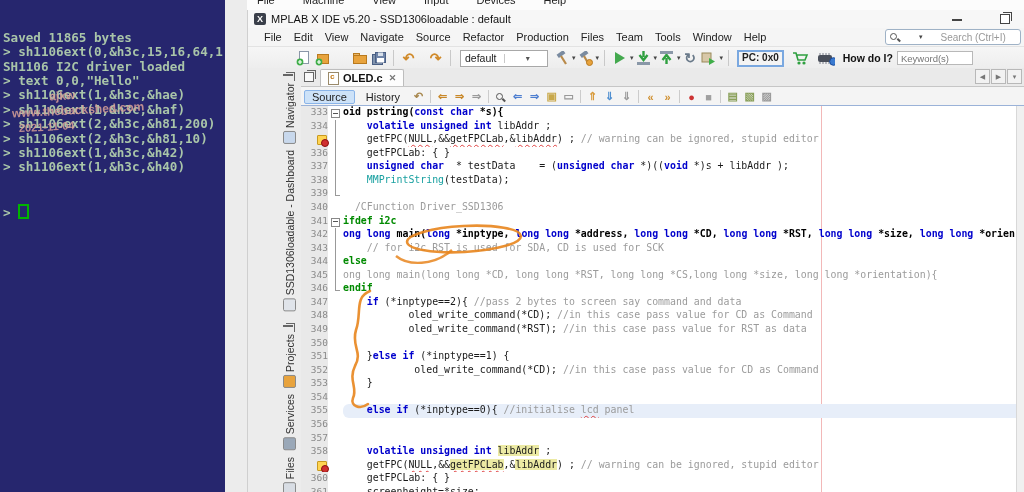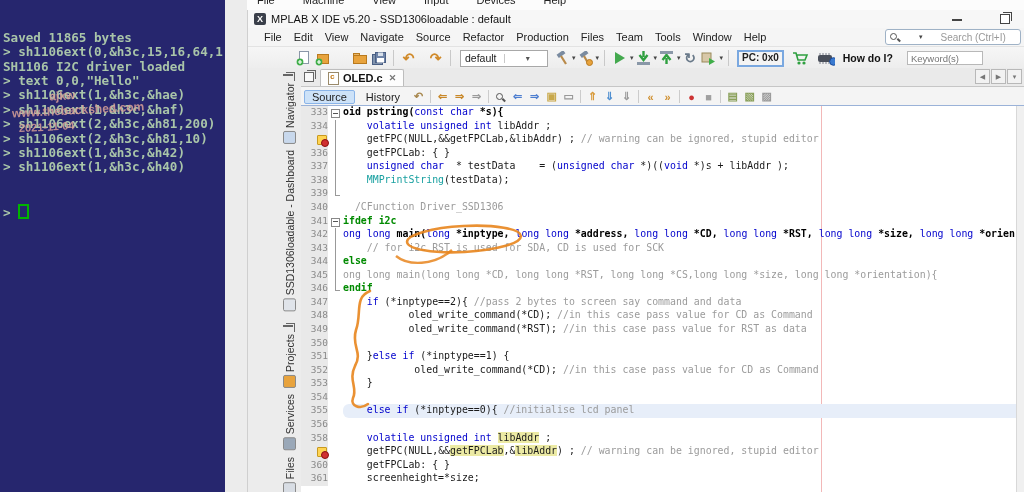--- a/index.html
+++ b/index.html
@@ -39,21 +39,21 @@
   #toolbar{height:22px;background:linear-gradient(#f6f6f6,#ededed);border-bottom:1px solid #d6d6d6;
            display:flex;align-items:center;padding-left:46px;font-size:11px}
   .tsep{width:1px;height:16px;background:#c9c9c9;margin:0 5px}
   .tico{display:flex;align-items:center;justify-content:center;width:19px;height:18px;flex:none}
   .tglyph{font-size:14px;font-weight:bold;line-height:1}
   #cfgbox{width:86px;height:15px;background:#fff;border:1px solid #a8a8a8;display:flex;align-items:center;
           font-size:10.5px;color:#222;margin:0 4px}
   #cfgbox span{flex:1;padding-left:4px}
   #cfgbox .dd{width:13px;text-align:center;border-left:1px solid #c8c8c8;color:#555;font-size:8px}
   #pcbox{border:2px solid #7aa8e0;padding:0 3px;height:13px;line-height:13px;font:bold 10px "Liberation Sans",sans-serif;color:#222;margin:8px 3px;background:#f4f4f4}
-  #howdoi{font-weight:bold;font-size:10.5px;color:#111;margin:0 14px 0 8px;white-space:nowrap}
+  #howdoi{font-weight:bold;font-size:10.5px;color:#111;margin:0 4px 0 8px;white-space:nowrap}
   #kwinput{width:68px;height:12px;border:1px solid #b8b8b8;font-size:9.5px;color:#aaa;padding:0 3px;background:#fff}
   .playtri{width:0;height:0;border-left:10px solid #44a94f;border-top:6px solid transparent;border-bottom:6px solid transparent}
   
   #main{position:absolute;top:58px;left:0;right:0;bottom:0}
   #sidebar{position:absolute;left:0;top:0;width:53px;height:100%;background:#ececec;
            display:flex;flex-direction:column;align-items:flex-end;padding:4px 3px 0 0;box-sizing:border-box}
   .dockicon{position:relative;width:8px;height:8px;border:1px solid #666;background:#f8f8f8;margin:2px 5px 4px 0}
   .dockicon:before{content:"";position:absolute;left:2px;top:-3px;width:8px;height:8px;border:1px solid #666;border-left:none;border-bottom:none}
   .vtab{writing-mode:vertical-rl;transform:rotate(180deg);display:flex;align-items:center;gap:3px;
         font-size:10.5px;color:#333;padding:3px 1px;margin-right:1px;white-space:nowrap}
@@ -85,28 +85,28 @@
   .g{width:27px;background:#e9e9e9;color:#8a8a8a;font:9.5px "DejaVu Sans Mono",monospace;
      text-align:right;flex:none}
   .fold{width:15px;flex:none;position:relative}
   .fmbox{position:absolute;left:3px;top:3px;width:7px;height:7px;border:1px solid #888;background:#fff}
   .fmbox:before{content:"";position:absolute;left:1px;top:2.5px;width:5px;height:1px;background:#555}
   .fmline:before{content:"";position:absolute;left:7px;top:0;bottom:0;width:1px;background:#999}
   .fmend:before{content:"";position:absolute;left:7px;top:0;height:8px;width:1px;background:#999}
   .fmend:after{content:"";position:absolute;left:7px;top:8px;width:5px;height:1px;background:#999}
   .ct{flex:1;font:9.9px "DejaVu Sans Mono",monospace;white-space:pre;color:#1a1a1a;overflow:hidden}
   .tx{color:#1a1a1a}
-  .tk{color:#0000cc;font-weight:normal}
+  .tk{color:#0000cc;font-weight:bold}
   .tb{color:#000;font-weight:bold}
   .td{color:#008a00;font-weight:bold}
   .tc{color:#9b9b9b}
   .ti{color:#9b9b9b}
   .tf{color:#18a0a0}
   .thl{background:#eceaa4}
-  .te{text-decoration-style:wavy;text-decoration-color:#e04040;text-decoration-thickness:1px;text-underline-offset:2px}
+  .te{text-decoration:underline;text-decoration-style:wavy;text-decoration-color:#e04040;text-decoration-thickness:1px;text-underline-offset:2px}
   .wicon{position:relative;display:inline-block;width:8px;height:8px;background:#ffd452;border:1px solid #c89a20;border-radius:1px;margin:2px 1px 0 0}
   .wicon:after{content:"";position:absolute;right:-3px;bottom:-3px;width:6px;height:6px;border-radius:50%;background:#d03030;border:1px solid #8a1010}
   #anno{position:absolute;left:0;top:0;z-index:20;pointer-events:none}
 </style>
 </head>
 <body>
 
 <div id="terminal" style="background: rgb(38, 38, 110); color: rgb(169, 197, 169);">
   <div id="term-lines"><div class="tline">Saved 11865 bytes</div><div class="tline">&gt; sh1106ext(0,&amp;h3c,15,16,64,1)</div><div class="tline">SH1106 I2C driver loaded</div><div class="tline">&gt; text 0,0,"Hello"</div><div class="tline">&gt; sh1106ext(1,&amp;h3c,&amp;hae)</div><div class="tline">&gt; sh1106ext(1,&amp;h3c,&amp;haf)</div><div class="tline">&gt; sh1106ext(2,&amp;h3c,&amp;h81,200)</div><div class="tline">&gt; sh1106ext(2,&amp;h3c,&amp;h81,10)</div><div class="tline">&gt; sh1106ext(1,&amp;h3c,&amp;h42)</div><div class="tline">&gt; sh1106ext(1,&amp;h3c,&amp;h40)</div></div>
   <div class="tline"><span>&gt; </span><span id="tcursor" style="border-color: rgb(0, 180, 0);"></span></div>
@@ -455,20 +455,25 @@
               <div class="g">355</div>
               <div class="fold"></div>
               <div class="ct" style="background: rgb(231, 238, 249); border-radius: 6px;"><span class="tx">    </span><span class="tk">else if</span><span class="tx"> (*inptype==0){ </span><span class="tc">//initialise </span><span class="tc te">lcd</span><span class="tc"> panel</span></div>
             </div>
             <div class="crow">
               <div class="g">356</div>
               <div class="fold"></div>
               <div class="ct"></div>
             </div>
             <div class="crow">
+              <div class="g">357</div>
+              <div class="fold"></div>
+              <div class="ct"></div>
+            </div>
+            <div class="crow">
               <div class="g">358</div>
               <div class="fold"></div>
               <div class="ct"><span class="tx">    </span><span class="tk">volatile unsigned int</span><span class="tx"> </span><span class="thl">libAddr</span><span class="tx"> ;</span></div>
             </div>
             <div class="crow">
               <div class="g"><span class="wicon"></span></div>
               <div class="fold"></div>
               <div class="ct"><span class="tx">    getFPC(</span><span class="tx te">NULL</span><span class="tx">,&amp;&amp;</span><span class="thl te">getFPCLab</span><span class="tx">,&amp;</span><span class="thl">libAddr</span><span class="tx">) ; </span><span class="tc">// warning can be ignored, stupid editor</span></div>
             </div>
             <div class="crow">

